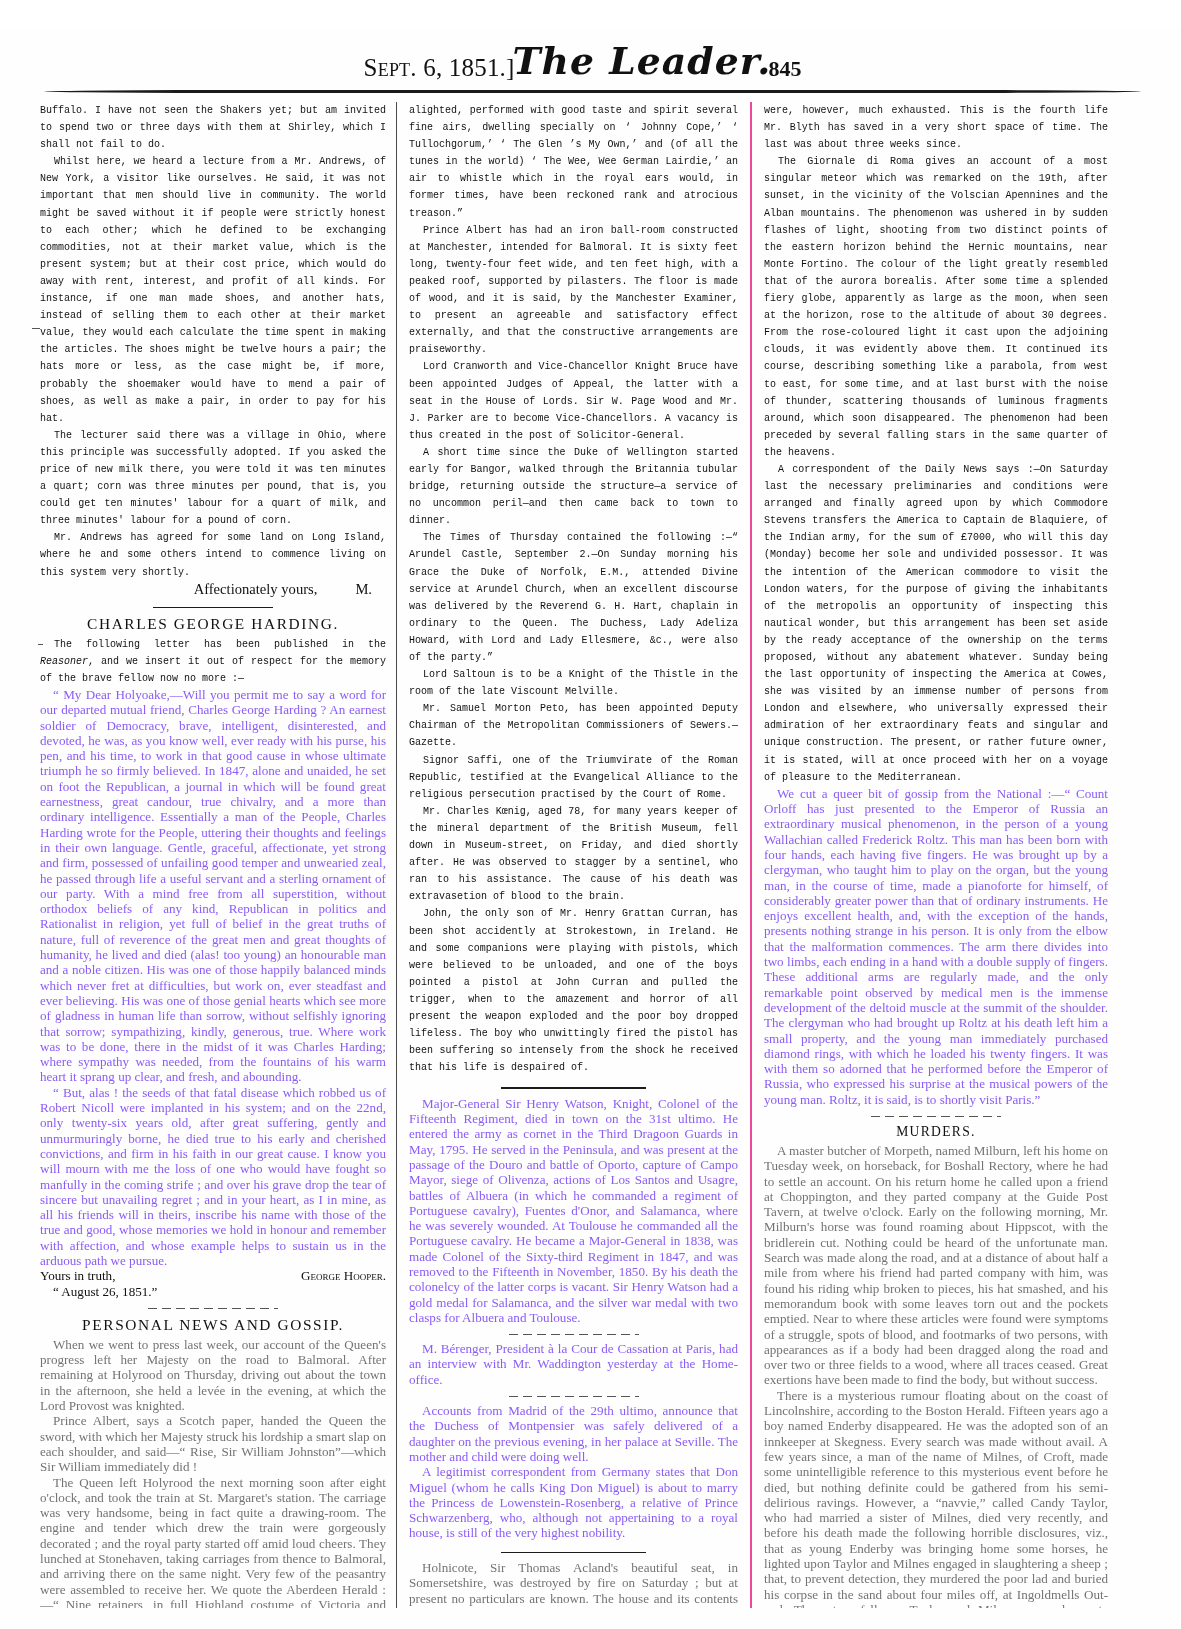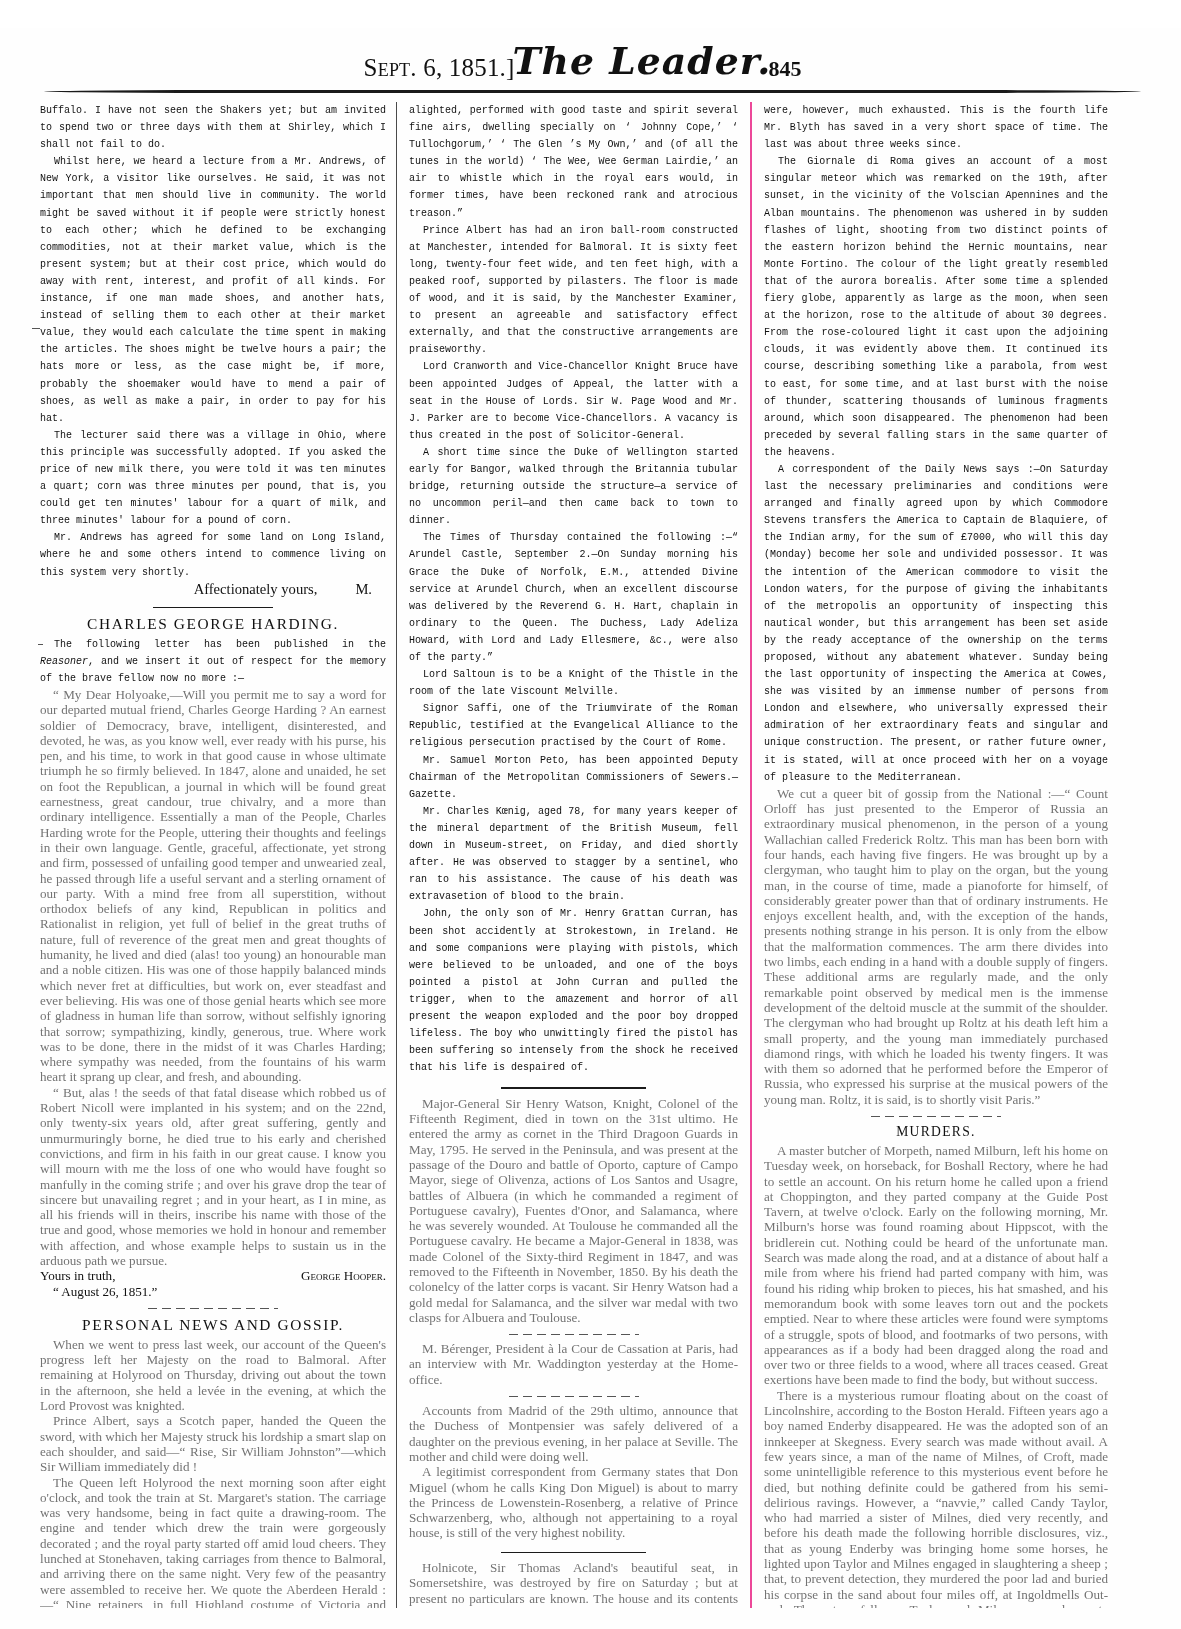--- a/index.html
+++ b/index.html
@@ -103,21 +103,21 @@
   }
   p.lead.noind { text-indent: 0; }
 
   p.body {
     font-size: 13.1px;
     line-height: 15.3px;
     text-indent: 13px;
   }
 
   p.faded {
-    color: #737373;
+    color: #8b5cf6;
   }
   p.faded2 {
     color: #737373;
   }
 
   .sig-line {
     font-size: 14.6px;
     line-height: 17.1px;
     display: flex;
     justify-content: flex-end;
@@ -225,22 +225,22 @@
     </div>
 
     <div class="col c2">
 
       <p class="lead noind">alighted, performed with good taste and spirit several fine airs, dwelling specially on ‘ Johnny Cope,’ ‘ Tullochgorum,’ ‘ The Glen ’s My Own,’ and (of all the tunes in the world) ‘ The Wee, Wee German Lairdie,’ an air to whistle which in the royal ears would, in former times, have been reckoned rank and atrocious treason.”</p>
       <p class="lead">Prince Albert has had an iron ball-room constructed at Manchester, intended for Balmoral. It is sixty feet long, twenty-four feet wide, and ten feet high, with a peaked roof, supported by pilasters. The floor is made of wood, and it is said, by the Manchester Examiner, to present an agreeable and satisfactory effect externally, and that the constructive arrangements are praiseworthy.</p>
       <p class="lead">Lord Cranworth and Vice-Chancellor Knight Bruce have been appointed Judges of Appeal, the latter with a seat in the House of Lords. Sir W. Page Wood and Mr. J. Parker are to become Vice-Chancellors. A vacancy is thus created in the post of Solicitor-General.</p>
       <p class="lead">A short time since the Duke of Wellington started early for Bangor, walked through the Britannia tubular bridge, returning outside the structure—a service of no uncommon peril—and then came back to town to dinner.</p>
       <p class="lead">The Times of Thursday contained the following :—“ Arundel Castle, September 2.—On Sunday morning his Grace the Duke of Norfolk, E.M., attended Divine service at Arundel Church, when an excellent discourse was delivered by the Reverend G. H. Hart, chaplain in ordinary to the Queen. The Duchess, Lady Adeliza Howard, with Lord and Lady Ellesmere, &amp;c., were also of the party.”</p>
       <p class="lead">Lord Saltoun is to be a Knight of the Thistle in the room of the late Viscount Melville.</p>
+      <p class="lead">Mr. Samuel Morton Peto, has been appointed Deputy Chairman of the Metropolitan Commissioners of Sewers.—Gazette.</p>
       <p class="lead">Signor Saffi, one of the Triumvirate of the Roman Republic, testified at the Evangelical Alliance to the religious persecution practised by the Court of Rome.</p>
-      <p class="lead">Mr. Samuel Morton Peto, has been appointed Deputy Chairman of the Metropolitan Commissioners of Sewers.—Gazette.</p>
       <p class="lead">Mr. Charles Kœnig, aged 78, for many years keeper of the mineral department of the British Museum, fell down in Museum-street, on Friday, and died shortly after. He was observed to stagger by a sentinel, who ran to his assistance. The cause of his death was extravasetion of blood to the brain.</p>
       <p class="lead">John, the only son of Mr. Henry Grattan Curran, has been shot accidently at Strokestown, in Ireland. He and some companions were playing with pistols, which were believed to be unloaded, and one of the boys pointed a pistol at John Curran and pulled the trigger, when to the amazement and horror of all present the weapon exploded and the poor boy dropped lifeless. The boy who unwittingly fired the pistol has been suffering so intensely from the shock he received that his life is despaired of.</p>
 
       <div class="rule-med"></div>
 
       <p class="body faded">Major-General Sir Henry Watson, Knight, Colonel of the Fifteenth Regiment, died in town on the 31st ultimo. He entered the army as cornet in the Third Dragoon Guards in May, 1795. He served in the Peninsula, and was present at the passage of the Douro and battle of Oporto, capture of Campo Mayor, siege of Olivenza, actions of Los Santos and Usagre, battles of Albuera (in which he commanded a regiment of Portuguese cavalry), Fuentes d'Onor, and Salamanca, where he was severely wounded. At Toulouse he commanded all the Portuguese cavalry. He became a Major-General in 1838, was made Colonel of the Sixty-third Regiment in 1847, and was removed to the Fifteenth in November, 1850. By his death the colonelcy of the latter corps is vacant. Sir Henry Watson had a gold medal for Salamanca, and the silver war medal with two clasps for Albuera and Toulouse.</p>
 
       <div class="rule-dash"></div>
 
       <p class="body faded">M. Bérenger, President à la Cour de Cassation at Paris, had an interview with Mr. Waddington yesterday at the Home-office.</p>

